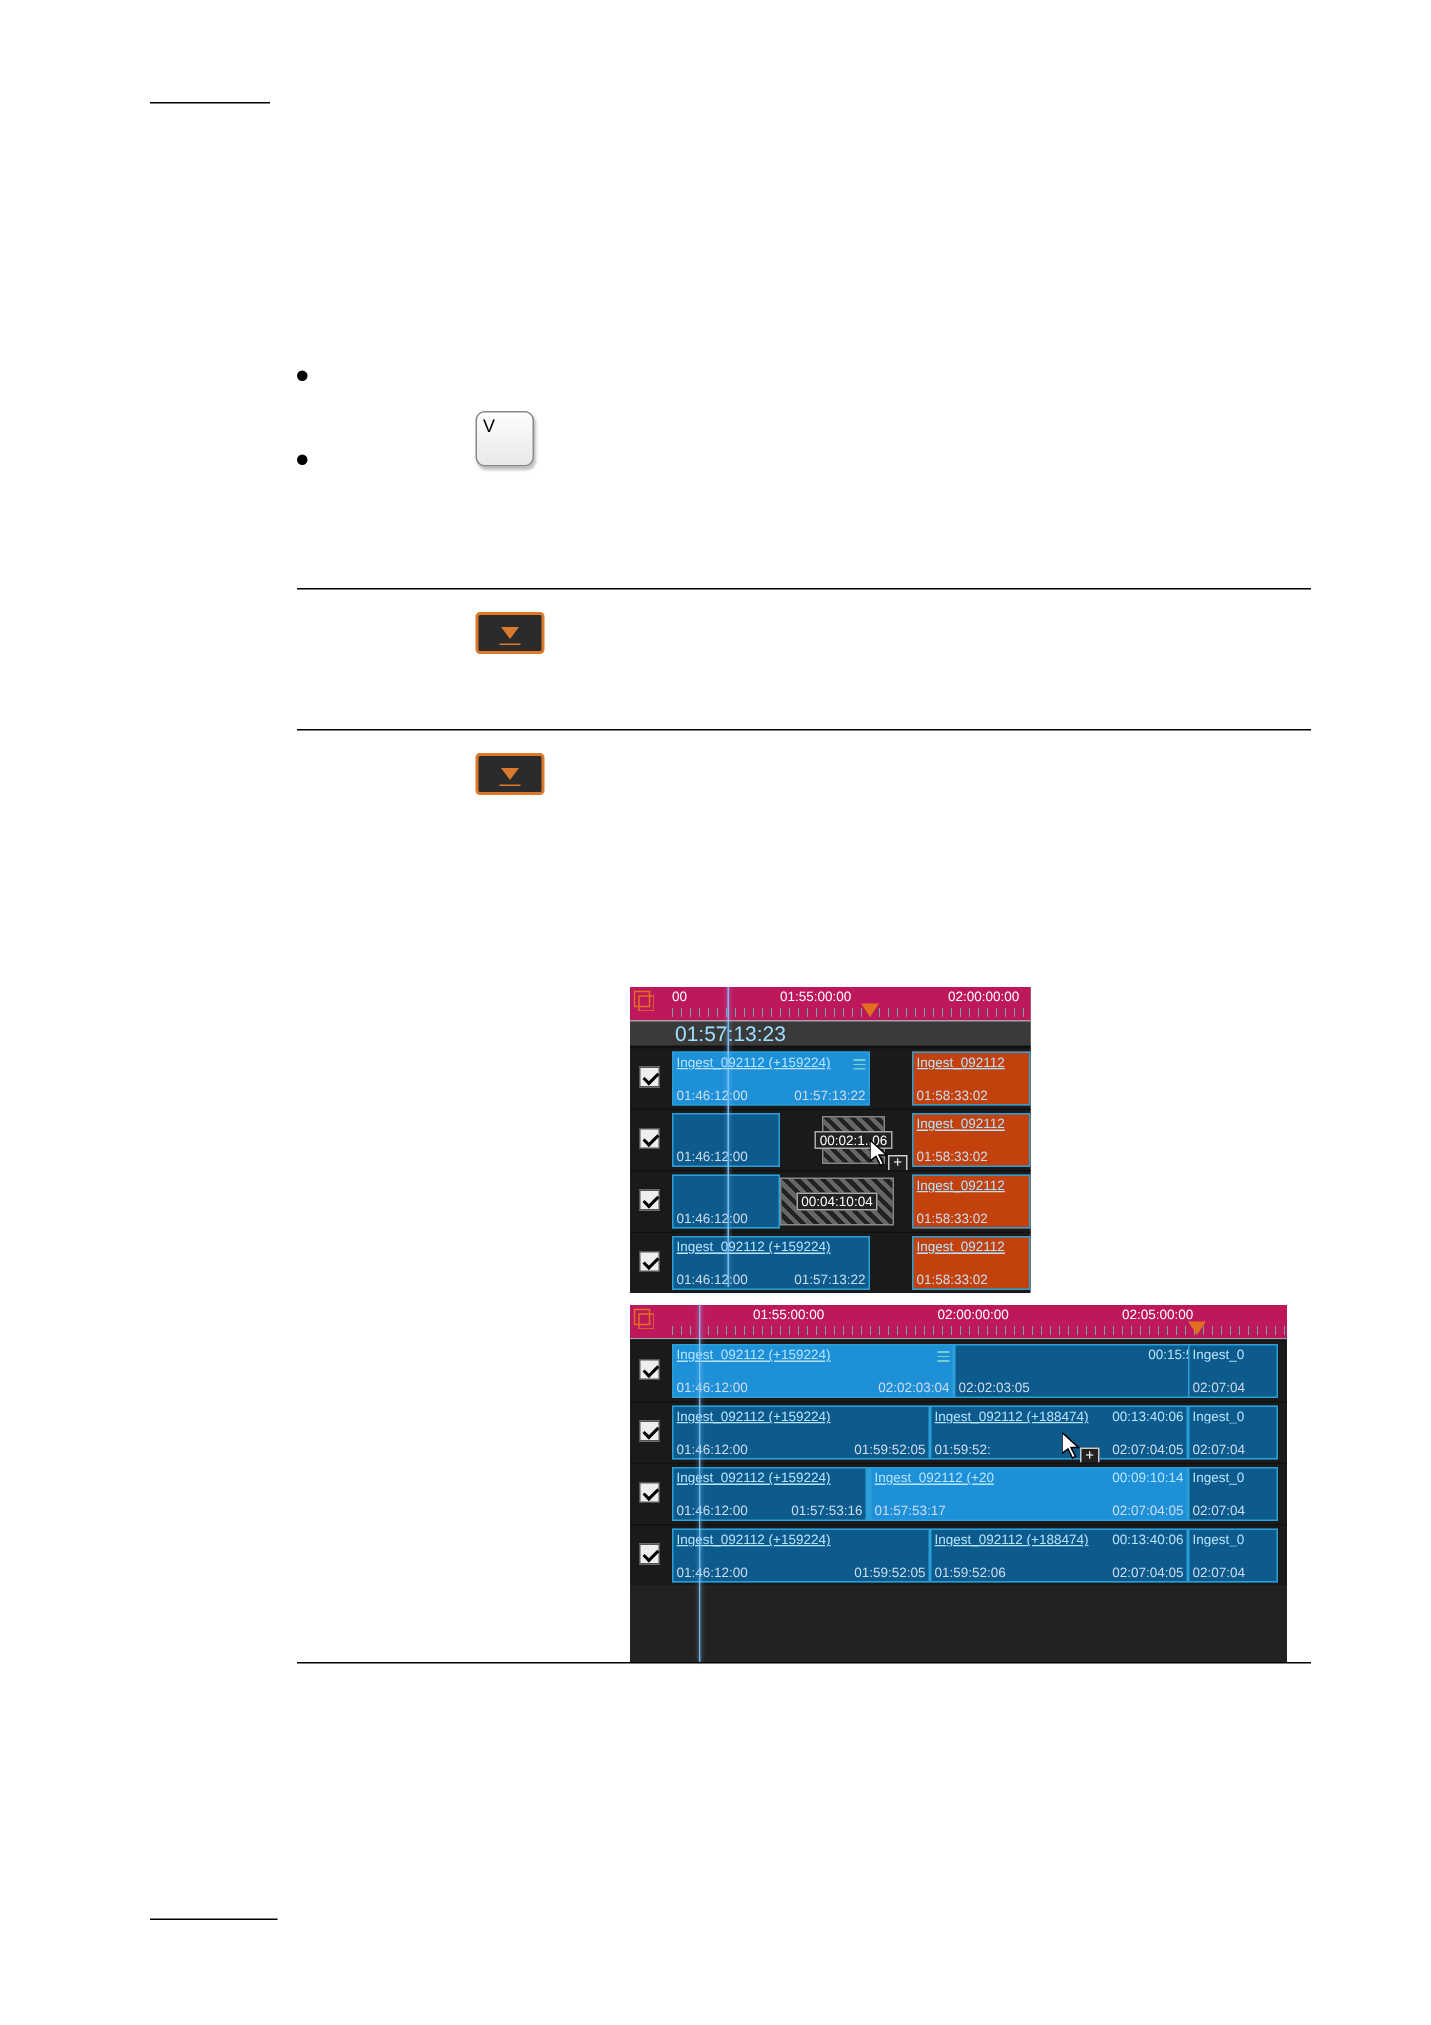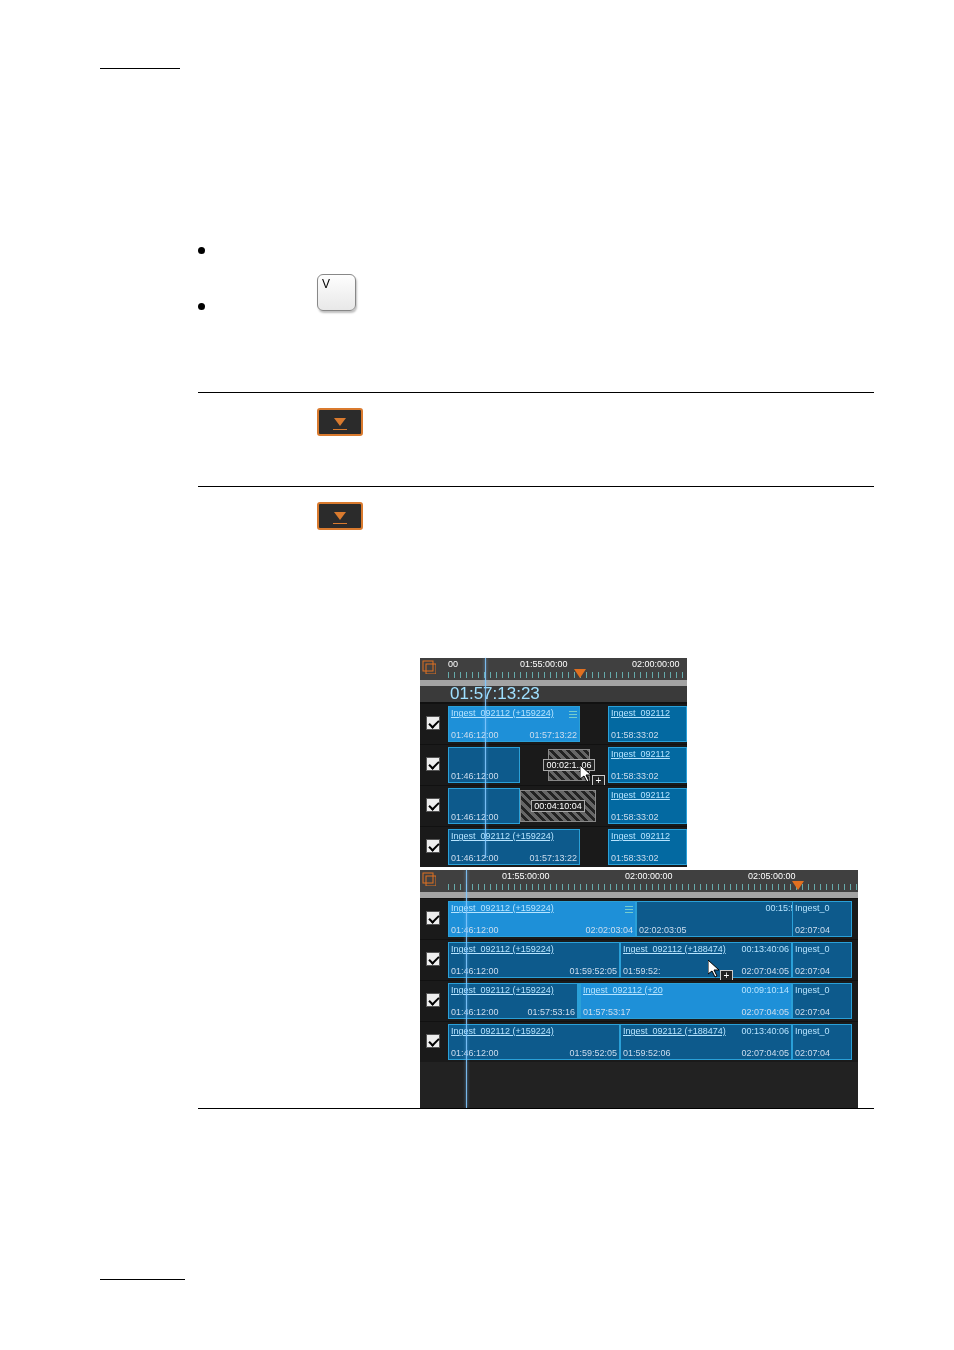--- a/index.html
+++ b/index.html
@@ -111,22 +111,22 @@
     height: 200px;
   }
   .fig2 {
     left: 420px;
     top: 870px;
     width: 438px;
     height: 238px;
   }
   .fig .ruler {
     height: 22px;
-    background: #404040;
-    border-bottom: 6px solid #a3a3a3;
+    background: #be185d;
+    border-bottom: 1px solid #a3a3a3;
     position: relative;
   }
   .ruler .ticks {
     position:absolute; left:28px; right:0; top:14px; height:6px;
     background: repeating-linear-gradient(90deg,#6aa 0 1px,transparent 1px 6px);
   }
   .ruler .tlabel { position:absolute; top:1px; font-size:9px; color:#fff; }
   .ruler .corner {
     position:absolute; left:2px; top:2px; width:14px; height:14px;
   }
@@ -135,21 +135,21 @@
     position:absolute; top:11px;
     width:0;height:0;
     border-left:6px solid transparent;
     border-right:6px solid transparent;
     border-top:9px solid #e07020;
   }
   .fig .tc-row {
     height: 16px;
     background: #3a3a3a;
     color: #9fe0ff;
-    font-size: 17px;
+    font-size: 14px;
     padding-left: 30px;
     line-height: 16px;
     border-bottom: 1px solid #111;
   }
   .fig .track {
     position: relative;
     height: 40px;
     border-top: 1px solid #111;
     background: #1a1a1a;
   }
@@ -167,21 +167,21 @@
     transform: rotate(-45deg);
   }
   .clip {
     position:absolute;
     top:2px; bottom:2px;
     background: #0d5a8c;
     border: 1px solid #2aa0d8;
     box-sizing: border-box;
     overflow: hidden;
   }
-  .clip.light { background:#0369a1; }
+  .clip.light { background:#c2410c; }
   .clip.sel { background:#1e90d8; }
   .clip .name {
     position:absolute; top:1px; left:2px; right:2px;
     font-size:9px; color:#b6e4ff;
     text-decoration: underline;
     white-space:nowrap; overflow:hidden;
   }
   .clip .noname { text-decoration:none; }
   .clip .tin { position:absolute; bottom:1px; left:2px; font-size:9px; color:#cde; }
   .clip .tout { position:absolute; bottom:1px; right:2px; font-size:9px; color:#cde; }

